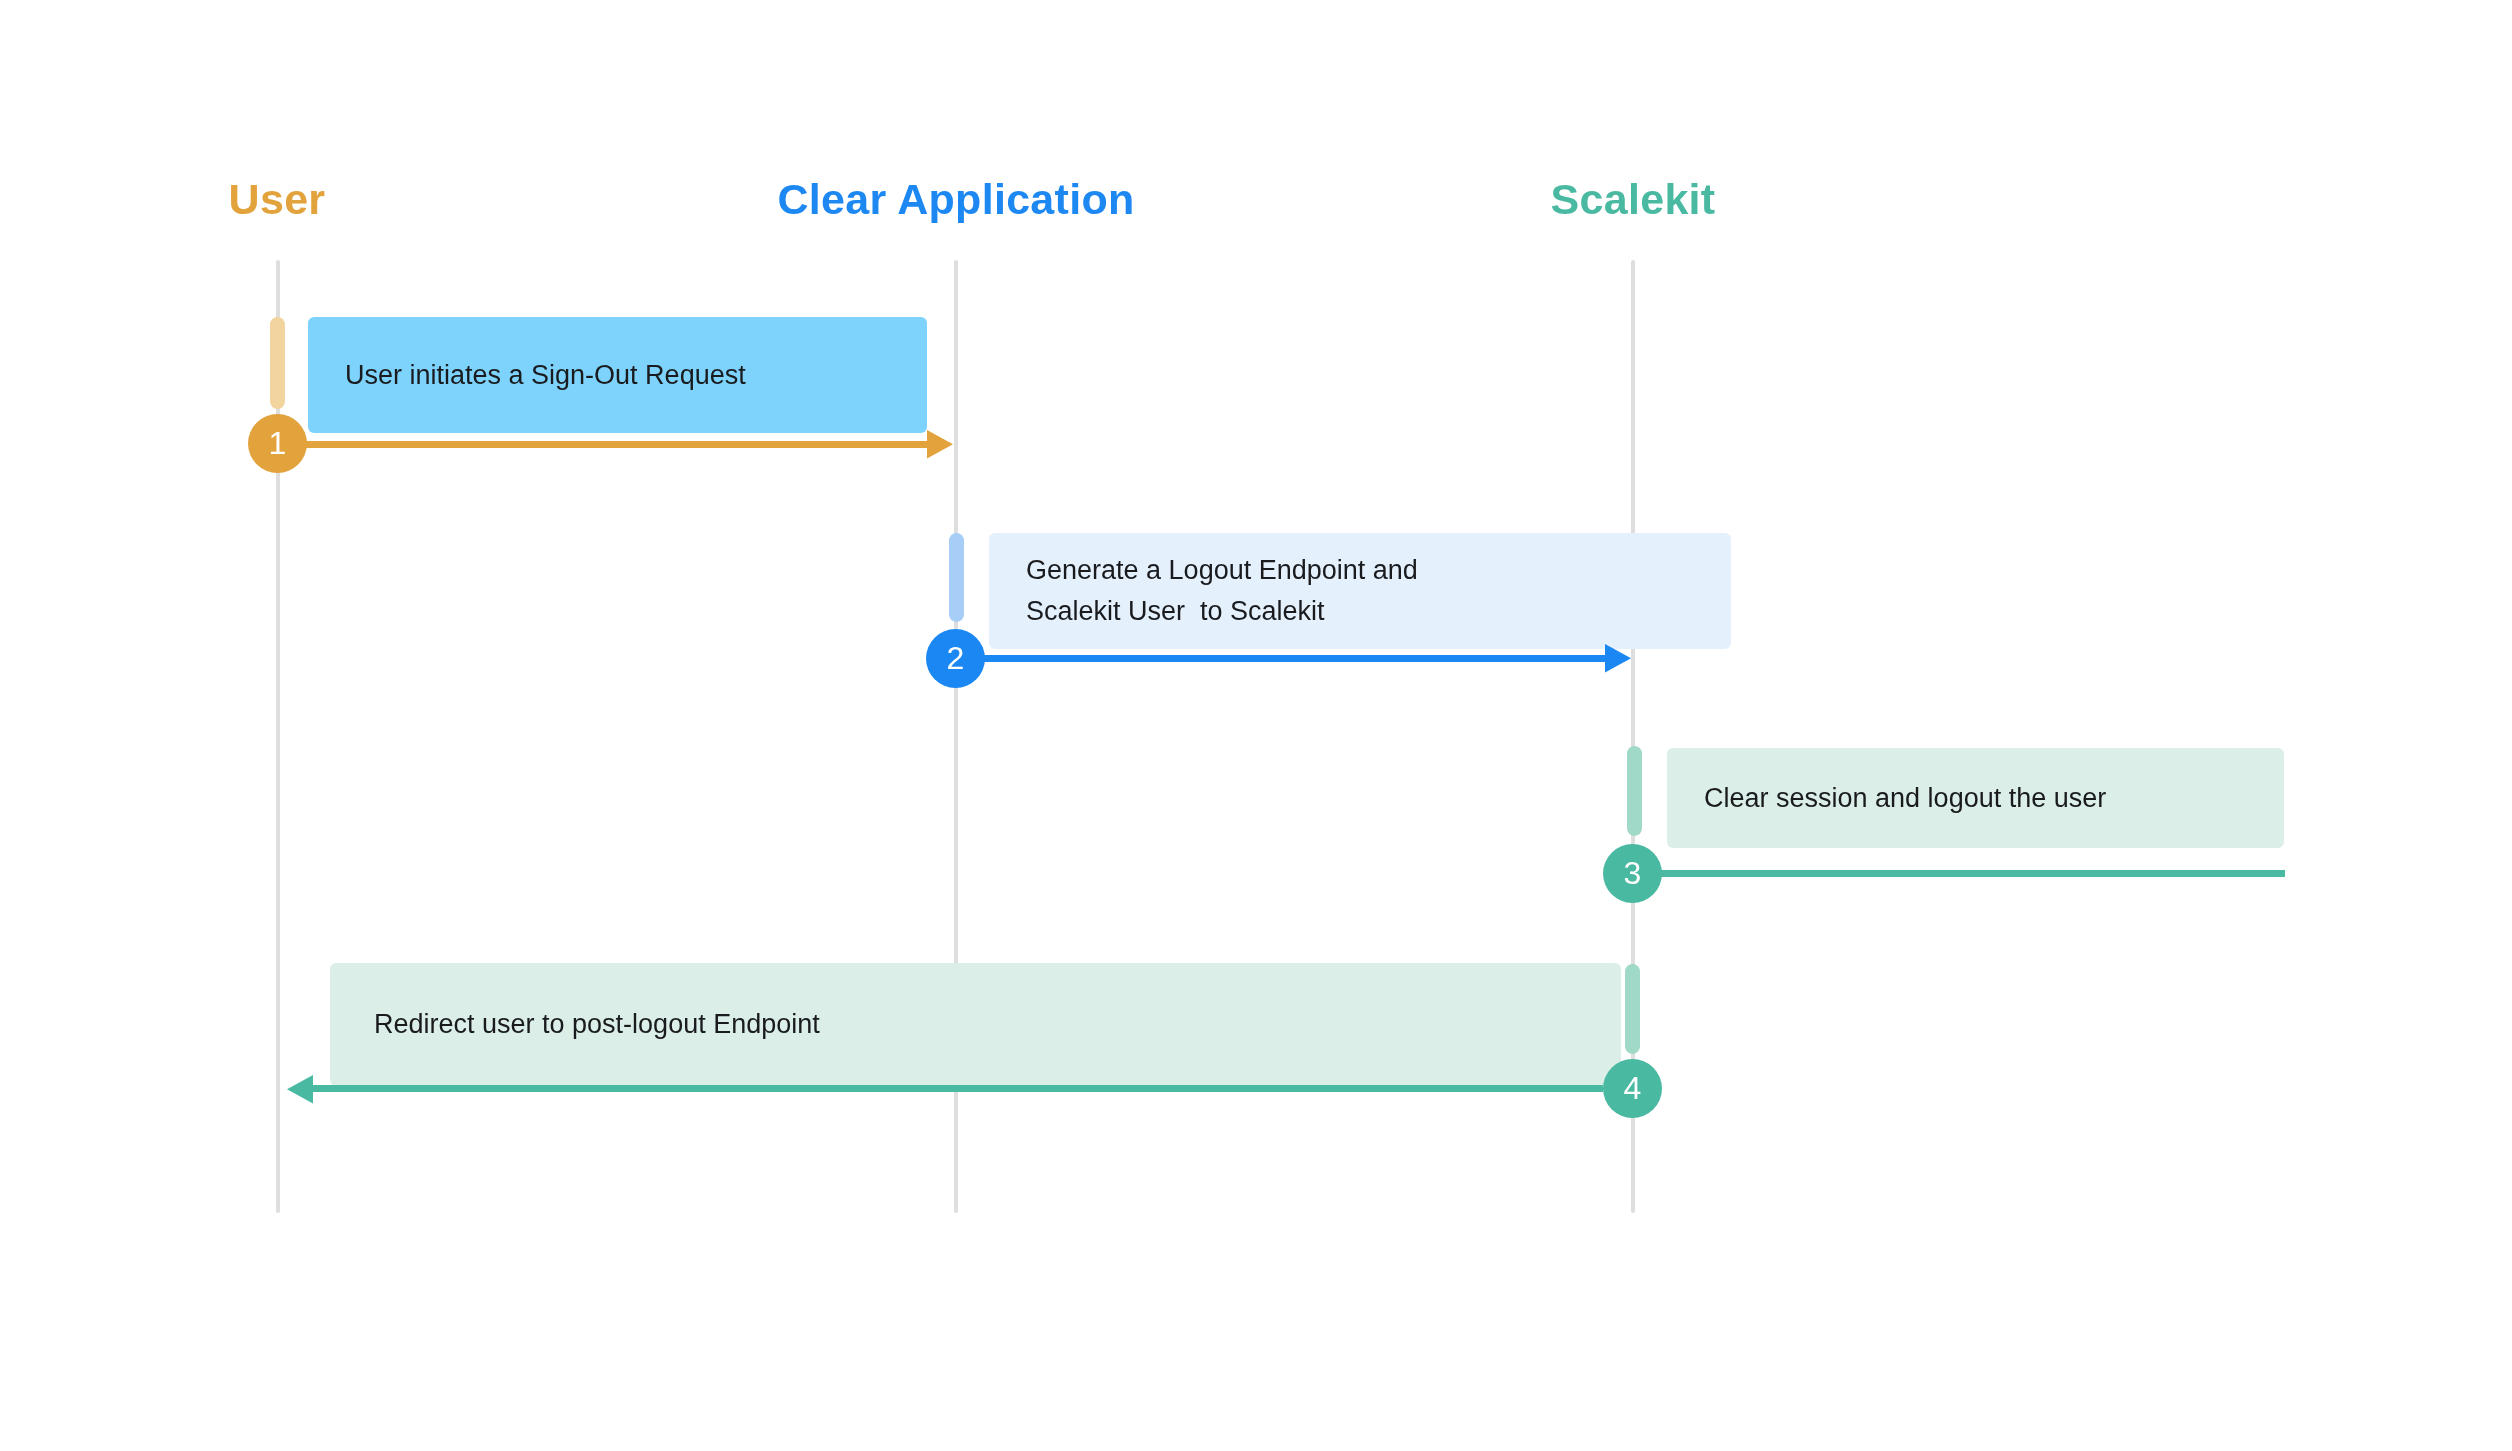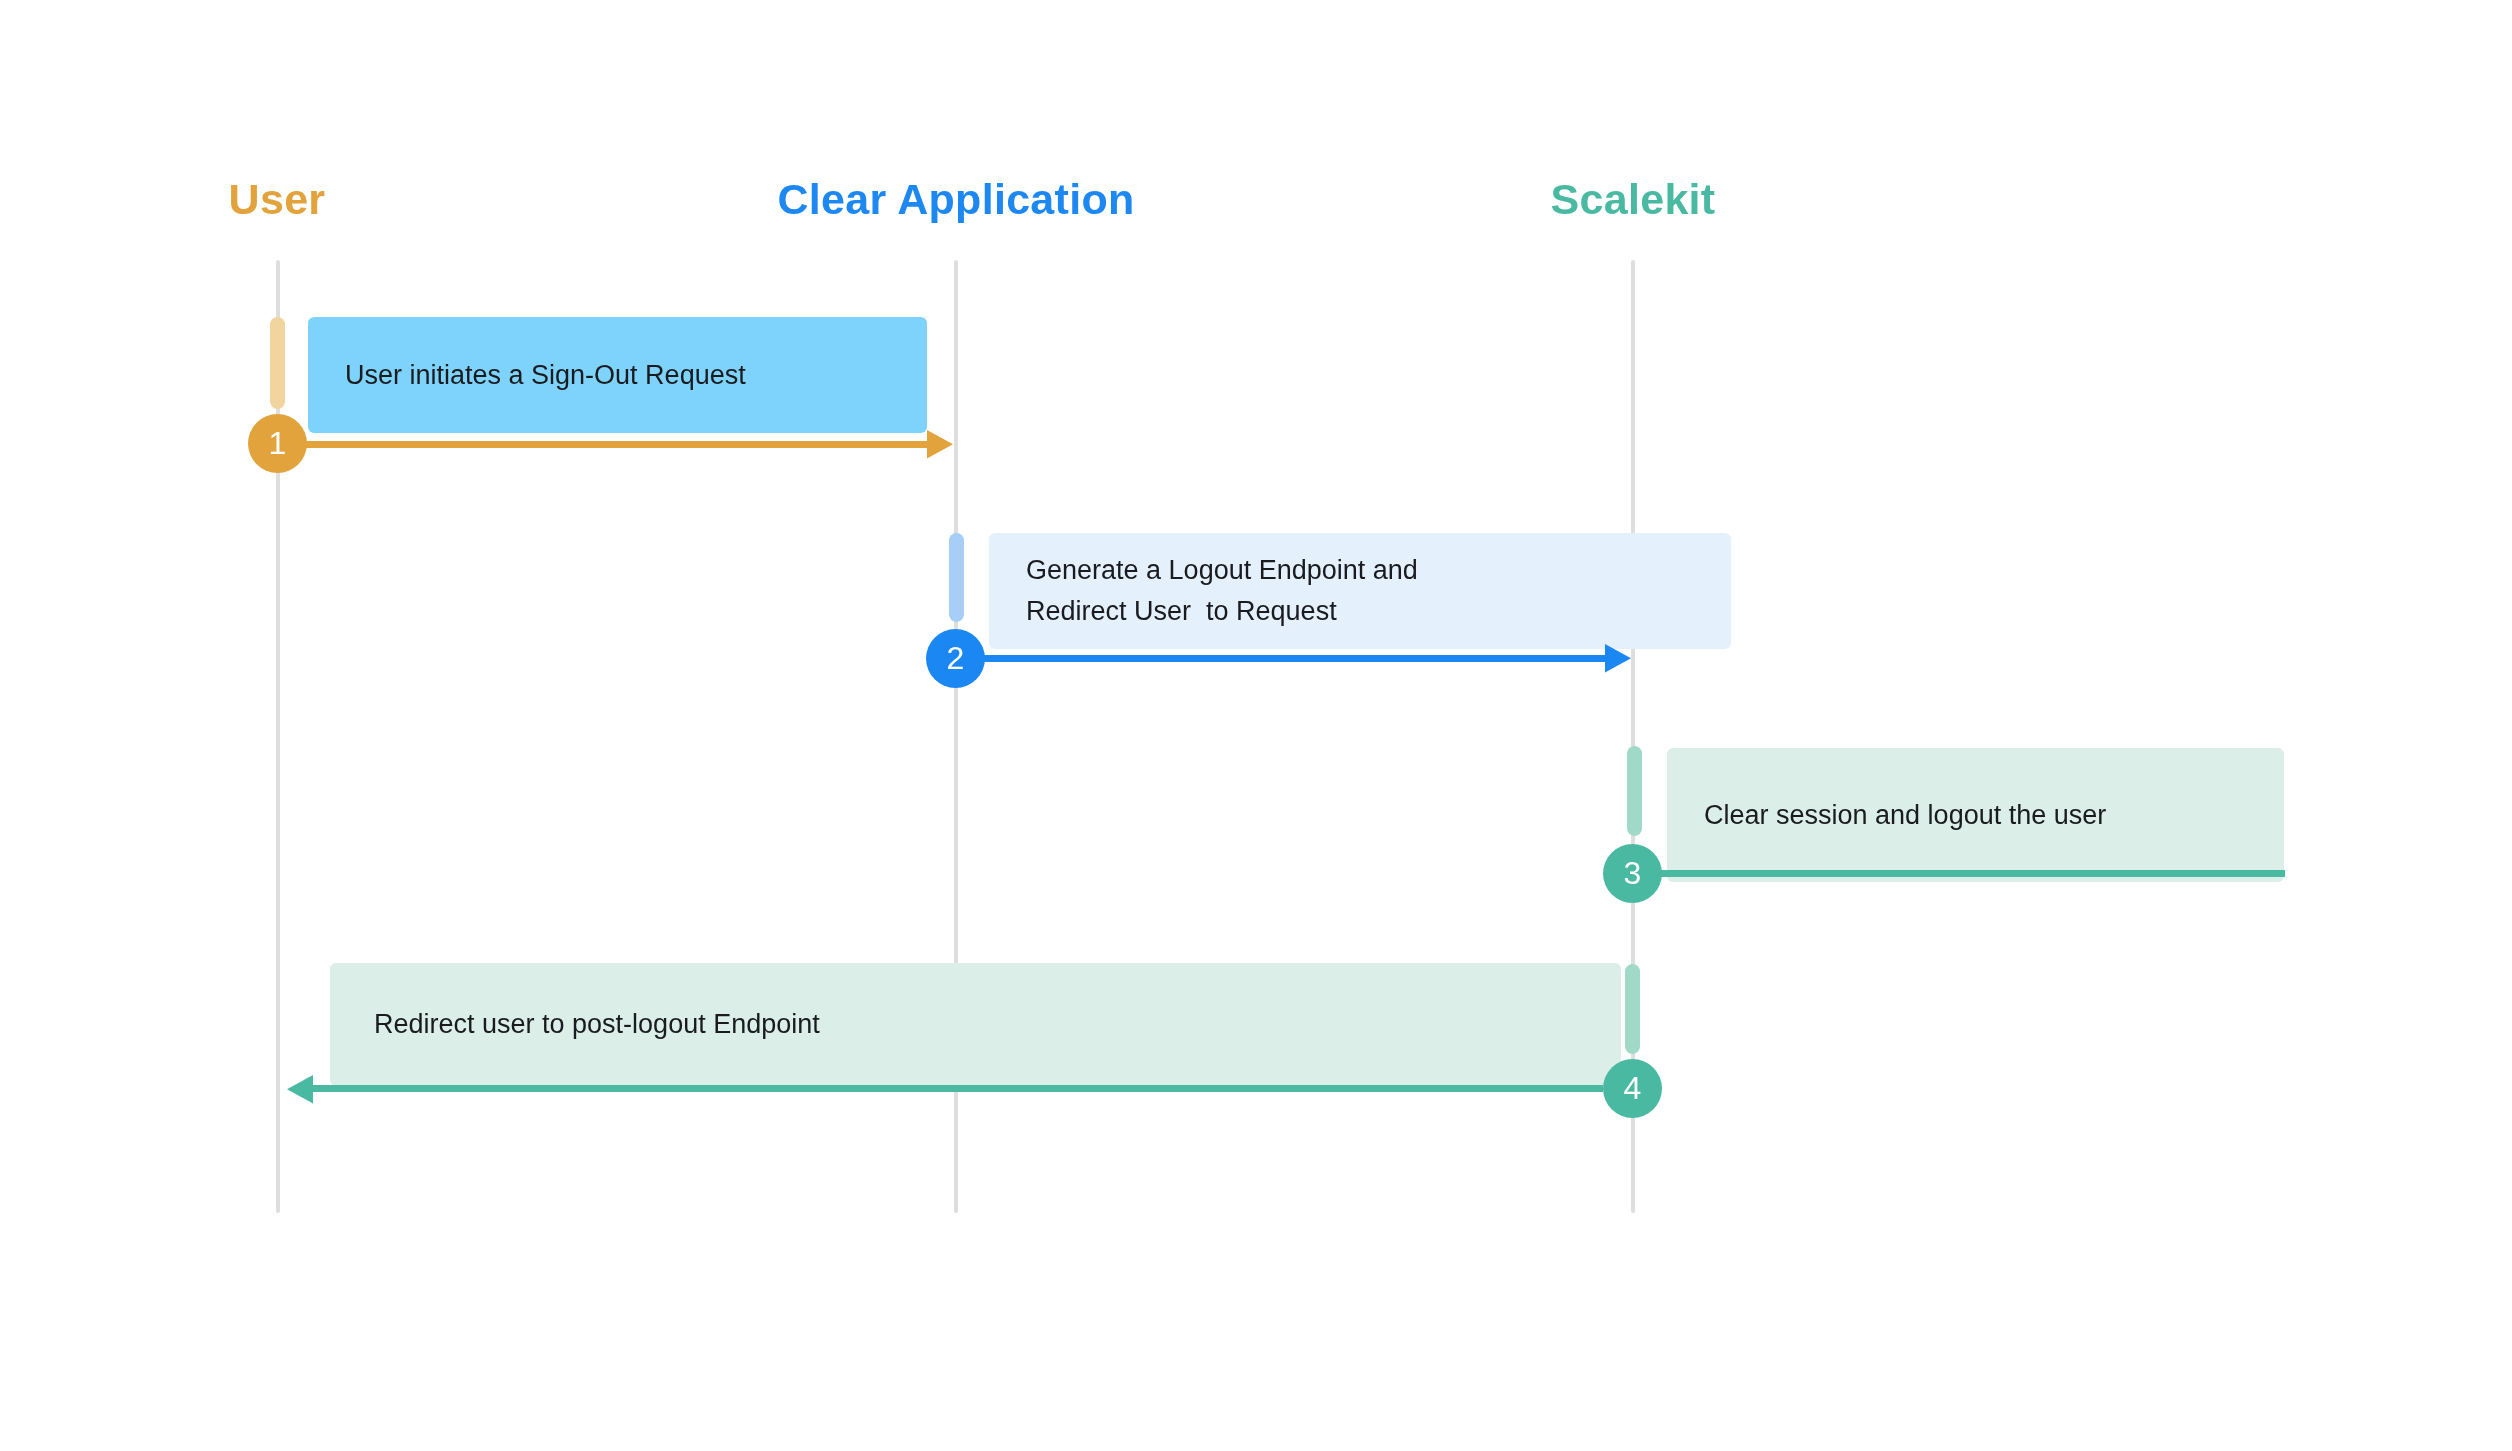--- a/index.html
+++ b/index.html
@@ -62,21 +62,21 @@
     justify-content: center;
     box-sizing: border-box;
   }
   .msgbox .msg-line {
     font-size: 27px;
     line-height: 41px;
     white-space: pre-wrap;
   }
   .box-1 { left: 308px;  top: 317px;  width: 619px; height: 116px; padding-left: 37px;  }
   .box-2 { left: 989px; top: 533px;  width: 742px;  height: 116px; padding-left: 37px;  }
-  .box-3 { left: 1667px; top: 748px; width: 617px;  height: 134px; padding-left: 37px;  }
+  .box-3 { left: 1667px; top: 748px; width: 617px;  height: 100px; padding-left: 37px;  }
   .box-4 { left: 310px;  top: 963px; width: 1291px; height: 123px; padding-left: 44px; margin-left: 20px; }
 
   
   .msg-arrow-line {
     position: absolute;
     height: 6.8px;
   }
   .line-1 { left: 291px;  top: 441px;  width: 637px; }
   .line-2 { left: 969px; top: 655px; width: 636px; }
   .line-3 { left: 1648px; top: 870px; width: 637px; }
@@ -129,21 +129,21 @@
   <div class="msgbox box-1" style="background: #7dd3fc; color: rgb(26, 27, 30);">
     <div class="msg-line">User initiates a Sign-Out Request</div>
   </div>
   <div class="msg-arrow-line line-1" style="background: rgb(226, 162, 60);"></div>
   <div class="arrowhead right head-1" style="background: rgb(226, 162, 60);"></div>
   <div class="badge badge-1" style="background: rgb(226, 162, 60);">1</div>
 
   <div class="activation bar-2" style="background: rgb(166, 206, 247);"></div>
   <div class="msgbox box-2" style="background: rgb(228, 240, 252); color: rgb(26, 27, 30);">
     <div class="msg-line">Generate a Logout Endpoint and</div>
-    <div class="msg-line">Redirect User  to Request</div>
+    <div class="msg-line">Scalekit User  to Scalekit</div>
   </div>
   <div class="msg-arrow-line line-2" style="background: rgb(27, 135, 242);"></div>
   <div class="arrowhead right head-2" style="background: rgb(27, 135, 242);"></div>
   <div class="badge badge-2" style="background: rgb(27, 135, 242);">2</div>
 
   <div class="activation bar-3" style="background: rgb(160, 217, 199);"></div>
   <div class="msgbox box-3" style="background: rgb(219, 239, 232); color: rgb(26, 27, 30);">
     <div class="msg-line">Clear session and logout the user</div>
   </div>
   <div class="msg-arrow-line line-3" style="background: rgb(73, 185, 161);"></div>

